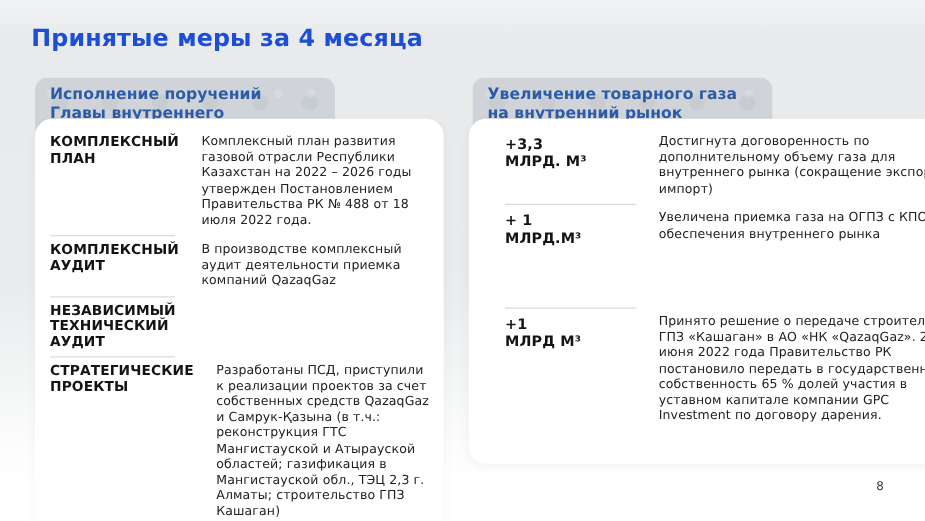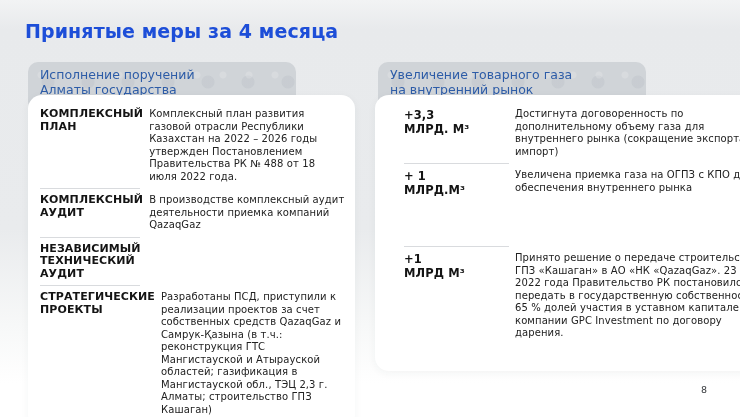--- a/index.html
+++ b/index.html
@@ -10,28 +10,28 @@
     width: 740px; height: 417px;
     background: linear-gradient(180deg, #f2f3f4 0%, #e8eaec 7%, #e9ebed 55%, #f7f8f8 78%, #ffffff 92%);
     overflow: hidden;
     color: #1b1b1b;
   }
   .slide-title {
     position: absolute; left: 25px; top: 20px;
     font-size: 19px; font-weight: 800; letter-spacing: 0.1px; color: #1d4ed8;
   }
   .tag {
-    position: absolute; top: 62px; height: 50px; width: 268px;
+    position: absolute; top: 62px; height: 50px; width: 240px;
     border-radius: 10px; padding: 6px 12px;
     background-color: #d0d4d8;
     background-image:
       radial-gradient(circle, rgba(255,255,255,0.16) 3px, transparent 4px),
       radial-gradient(circle, rgba(150,158,168,0.14) 6px, transparent 7px);
     background-size: 26px 26px, 40px 40px;
-    color: #2d5ca7; font-size: 12.5px; font-weight: 400; line-height: 14.5px;
+    color: #2d5ca7; font-size: 12.5px; font-weight: 700; line-height: 14.5px;
   }
   .tag-left { left: 28px; }
   .tag-right { left: 378px; }
   .tag span { display: block; }
   .card {
     position: absolute; top: 95px;
     background: #ffffff; border-radius: 14px;
     box-shadow: 0 2px 8px rgba(40,50,60,0.05);
     padding: 13px 10px 12px 12px;
   }
@@ -39,42 +39,42 @@
   .card-right { left: 375px; width: 405px; min-height: 276px; padding-left: 29px; }
   .row { display: flex; align-items: flex-start; }
   .row-label {
     flex: 0 0 102px; margin-right: 6px;
     font-size: 11px; font-weight: 800; line-height: 12.5px; color: #141414;
     text-transform: uppercase; letter-spacing: 0.1px;
   }
   .card-right .row-label { flex: 0 0 106px; margin-right: 5px; font-size: 11.5px; line-height: 14px; }
   .row-text {
     flex: 1 1 auto;
-    font-size: 10px; line-height: 12.5px; color: #212121; letter-spacing: 0.1px;
+    font-size: 10px; line-height: 12.5px; color: #212121; letter-spacing: 0.1px; margin-left: 12px;
   }
   .divider {
     width: 100px; height: 0;
     border-top: 1px solid #d9dbde;
     margin: 5px 0;
   }
   .card-right .divider { width: 105px; }
   .row-min-72 { min-height: 72px; }
   .page-number {
     position: absolute; left: 701px; top: 384px;
     font-size: 9.5px; color: #35383c;
   }
 </style>
 </head>
 <body>
 
 <h1 class="slide-title">Принятые меры за 4 месяца</h1>
 
 <div class="tag tag-left">
   <span>Исполнение поручений</span>
-  <span>Алматы государства</span>
+  <span>Главы внутреннего</span>
 </div>
 
 <div class="card card-left">
   <div class="row">
     <div class="row-label">КОМПЛЕКСНЫЙ ПЛАН</div>
     <div class="row-text">Комплексный план развития газовой отрасли Республики Казахстан на 2022 – 2026 годы утвержден Постановлением Правительства РК № 488 от 18 июля 2022 года.</div>
   </div>
   <div class="divider"></div>
   <div class="row">
     <div class="row-label">КОМПЛЕКСНЫЙ АУДИТ</div>

